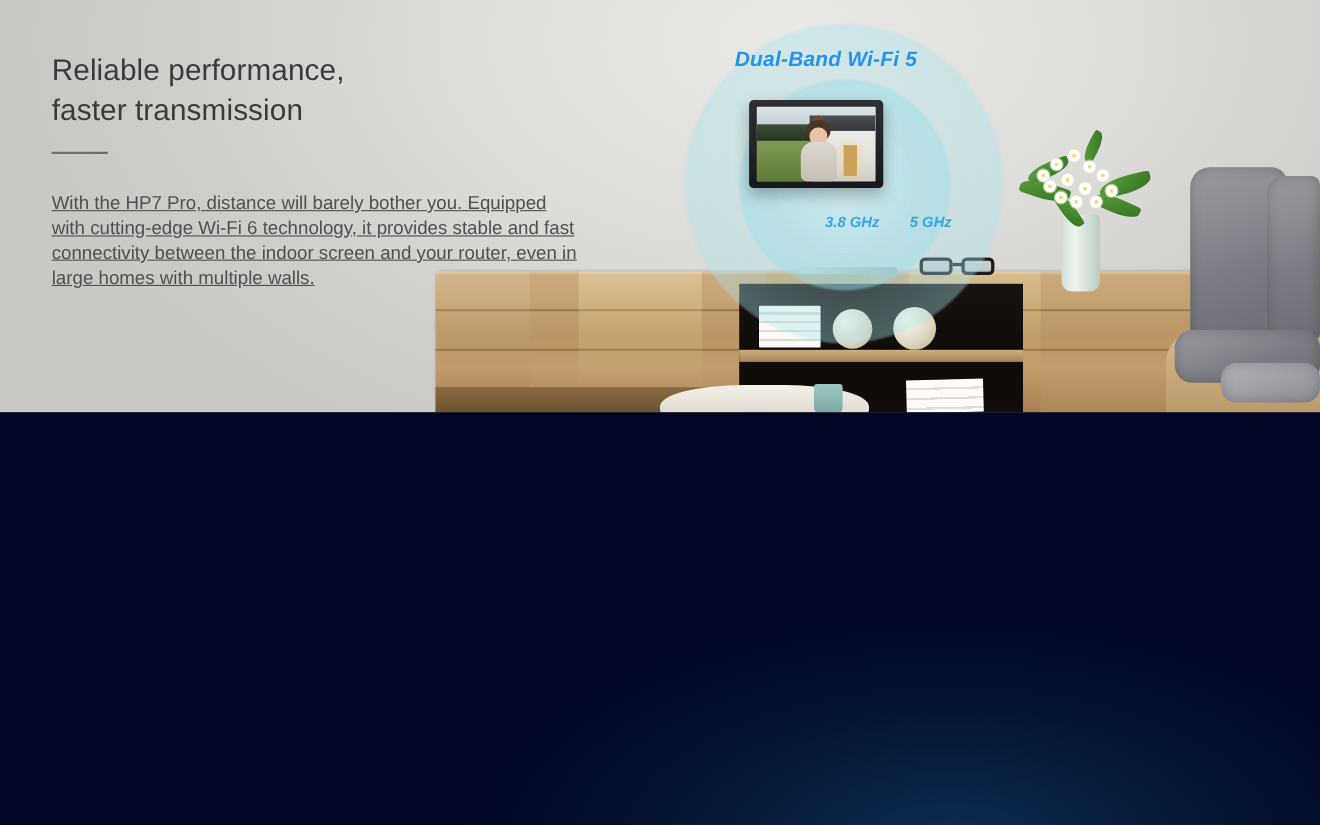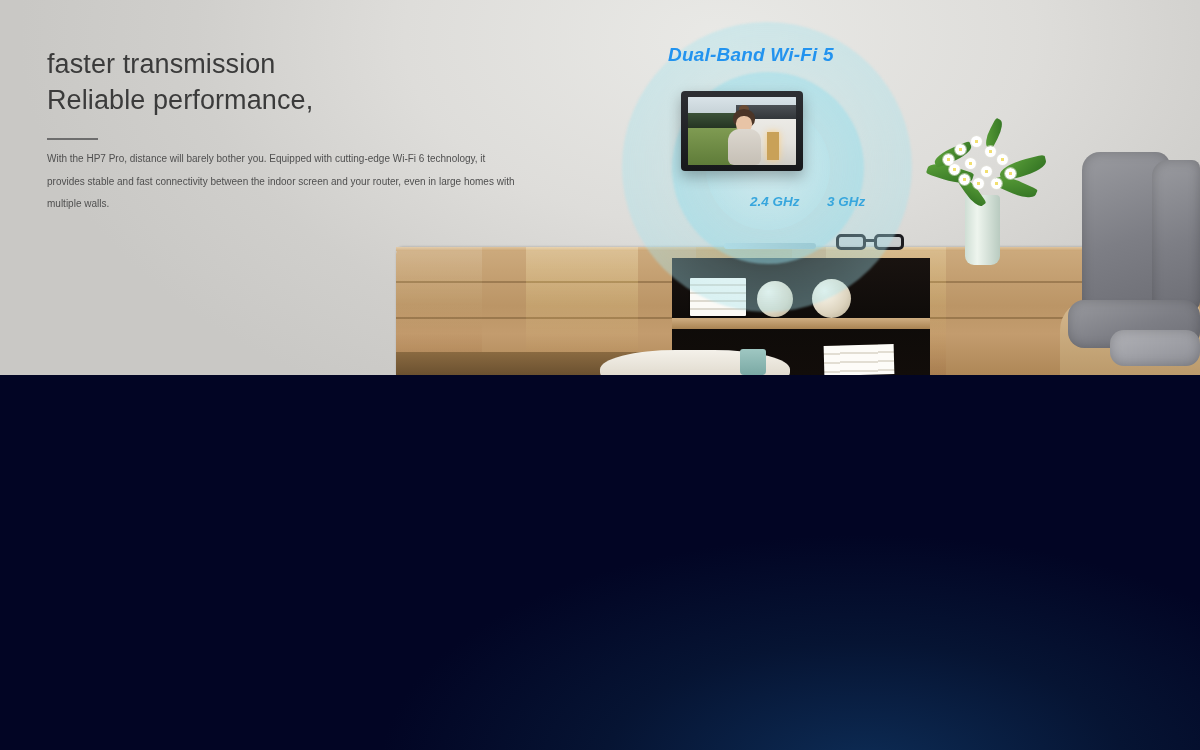--- a/index.html
+++ b/index.html
@@ -189,21 +189,21 @@
   .ghz-2 { left:827px; top:194px; }
 
   
   .copy { position:absolute; left:47px; }
   .copy-top { top:46px; width:500px; }
   .h-top {
     font-size:27px; line-height:36px; color:#3b3b3b; font-weight:400; letter-spacing:.1px;
   }
   .rule { width:51px; height:2px; background:#6d6d6d; margin:20px 0 0 0; }
   .p-top {
-    margin-top:8px; font-size:10px; line-height:22.5px; color:#4f4f4f; width:478px;
+    margin-top:34px; font-size:17px; line-height:22.5px; color:#4f4f4f; width:478px;text-decoration:underline;
   }
 
   
   .panel-bottom {
     position:absolute; left:0; top:375px; width:1200px; height:375px;
     overflow:hidden;
     background:
       radial-gradient(ellipse 620px 300px at 72% 105%, #0d2c55 0%, #061433 42%, #020524 78%),
       linear-gradient(180deg,#010420 0%,#020524 60%,#02061f 100%);
   }
@@ -285,27 +285,27 @@
         <div class="ms-person">
           <div class="ms-bun"></div>
           <div class="ms-hair"></div>
           <div class="ms-face"></div>
           <div class="ms-body"></div>
         </div>
       </div>
     </div>
 
     <div class="wifi-title">Dual-Band Wi-Fi 5</div>
-    <div class="ghz ghz-1">2.4 GHz</div>
-    <div class="ghz ghz-2">3 GHz</div>
+    <div class="ghz ghz-1">3.8 GHz</div>
+    <div class="ghz ghz-2">5 GHz</div>
 
     <div class="copy copy-top">
       <div class="h-top">
+        <div>Reliable performance,</div>
         <div>faster transmission</div>
-        <div>Reliable performance,</div>
       </div>
       <div class="rule"></div>
       <p class="p-top">With the HP7 Pro, distance will barely bother you. Equipped with cutting-edge Wi-Fi 6 technology, it provides stable and fast connectivity between the indoor screen and your router, even in large homes with multiple walls.</p>
     </div>
   </section>
 
   <section class="panel-bottom">
 
     
     

